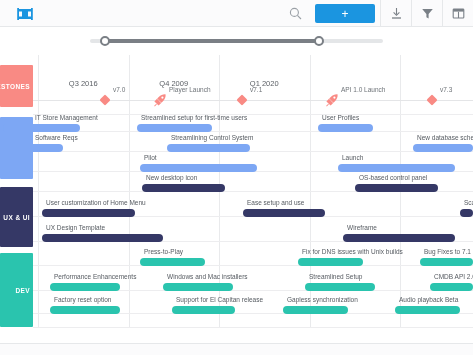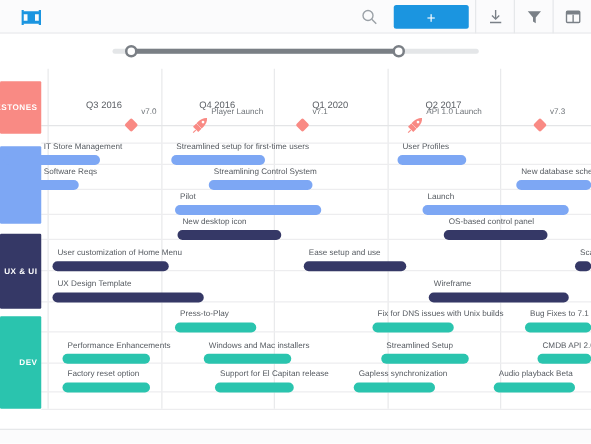--- a/index.html
+++ b/index.html
@@ -137,23 +137,22 @@
   </div>
 
   <div id="chart">
 
   <div class="vsep" style="left: 38px; top: 0px; height: 272px;"></div>
       <div class="vsep" style="left: 128.5px; top: 0px; height: 272px;"></div>
       <div class="vsep" style="left: 219px; top: 0px; height: 272px;"></div>
       <div class="vsep" style="left: 309.5px; top: 0px; height: 272px;"></div>
       <div class="vsep" style="left: 400px; top: 0px; height: 272px;"></div>
       <div class="qhead" style="left: 38px; width: 90.5px;"><span>Q3 2016</span></div>
-      <div class="qhead" style="left: 128.5px; width: 90.5px;"><span>Q4 2016</span></div>
+      <div class="qhead" style="left: 128.5px; width: 90.5px;"><span>Q4 2009</span></div>
       <div class="qhead" style="left: 219px; width: 90.5px;"><span>Q1 2020</span></div>
-      <div class="qhead" style="left: 309.5px; width: 90.5px;"><span>Q2 2017</span></div>
       <div id="ms-axis" style="top: 45px;"></div>
       <div class="ms-label" style="left: 113px; top: 31px;">v7.0</div>
       <div class="diamond" style="left: 101px; top: 41px;"></div>
       <div class="ms-label" style="left: 169px; top: 31px;">Player Launch</div>
       <div class="rocket" style="left: 153px; top: 38px;"><svg width="14" height="14" viewBox="0 0 14 14">
           <path d="M12.6 1.4C10.4 1.1 7.6 2.2 5.8 4L4.2 5.6l4.2 4.2 1.6-1.6c1.8-1.8 2.9-4.6 2.6-6.8z" fill="#f98a84"></path>
           <path d="M4.0 5.8 L8.2 10.0 L5.6 12.6 L1.4 8.4 Z" fill="#f98a84"></path>
           <path d="M1.2 12.8 L3.3 10.7 L3.9 11.3 L1.8 13.4 Z" fill="#f98a84"></path>
           <circle cx="9.4" cy="4.6" r="1.1" fill="#ffffff"></circle>
         </svg></div>

